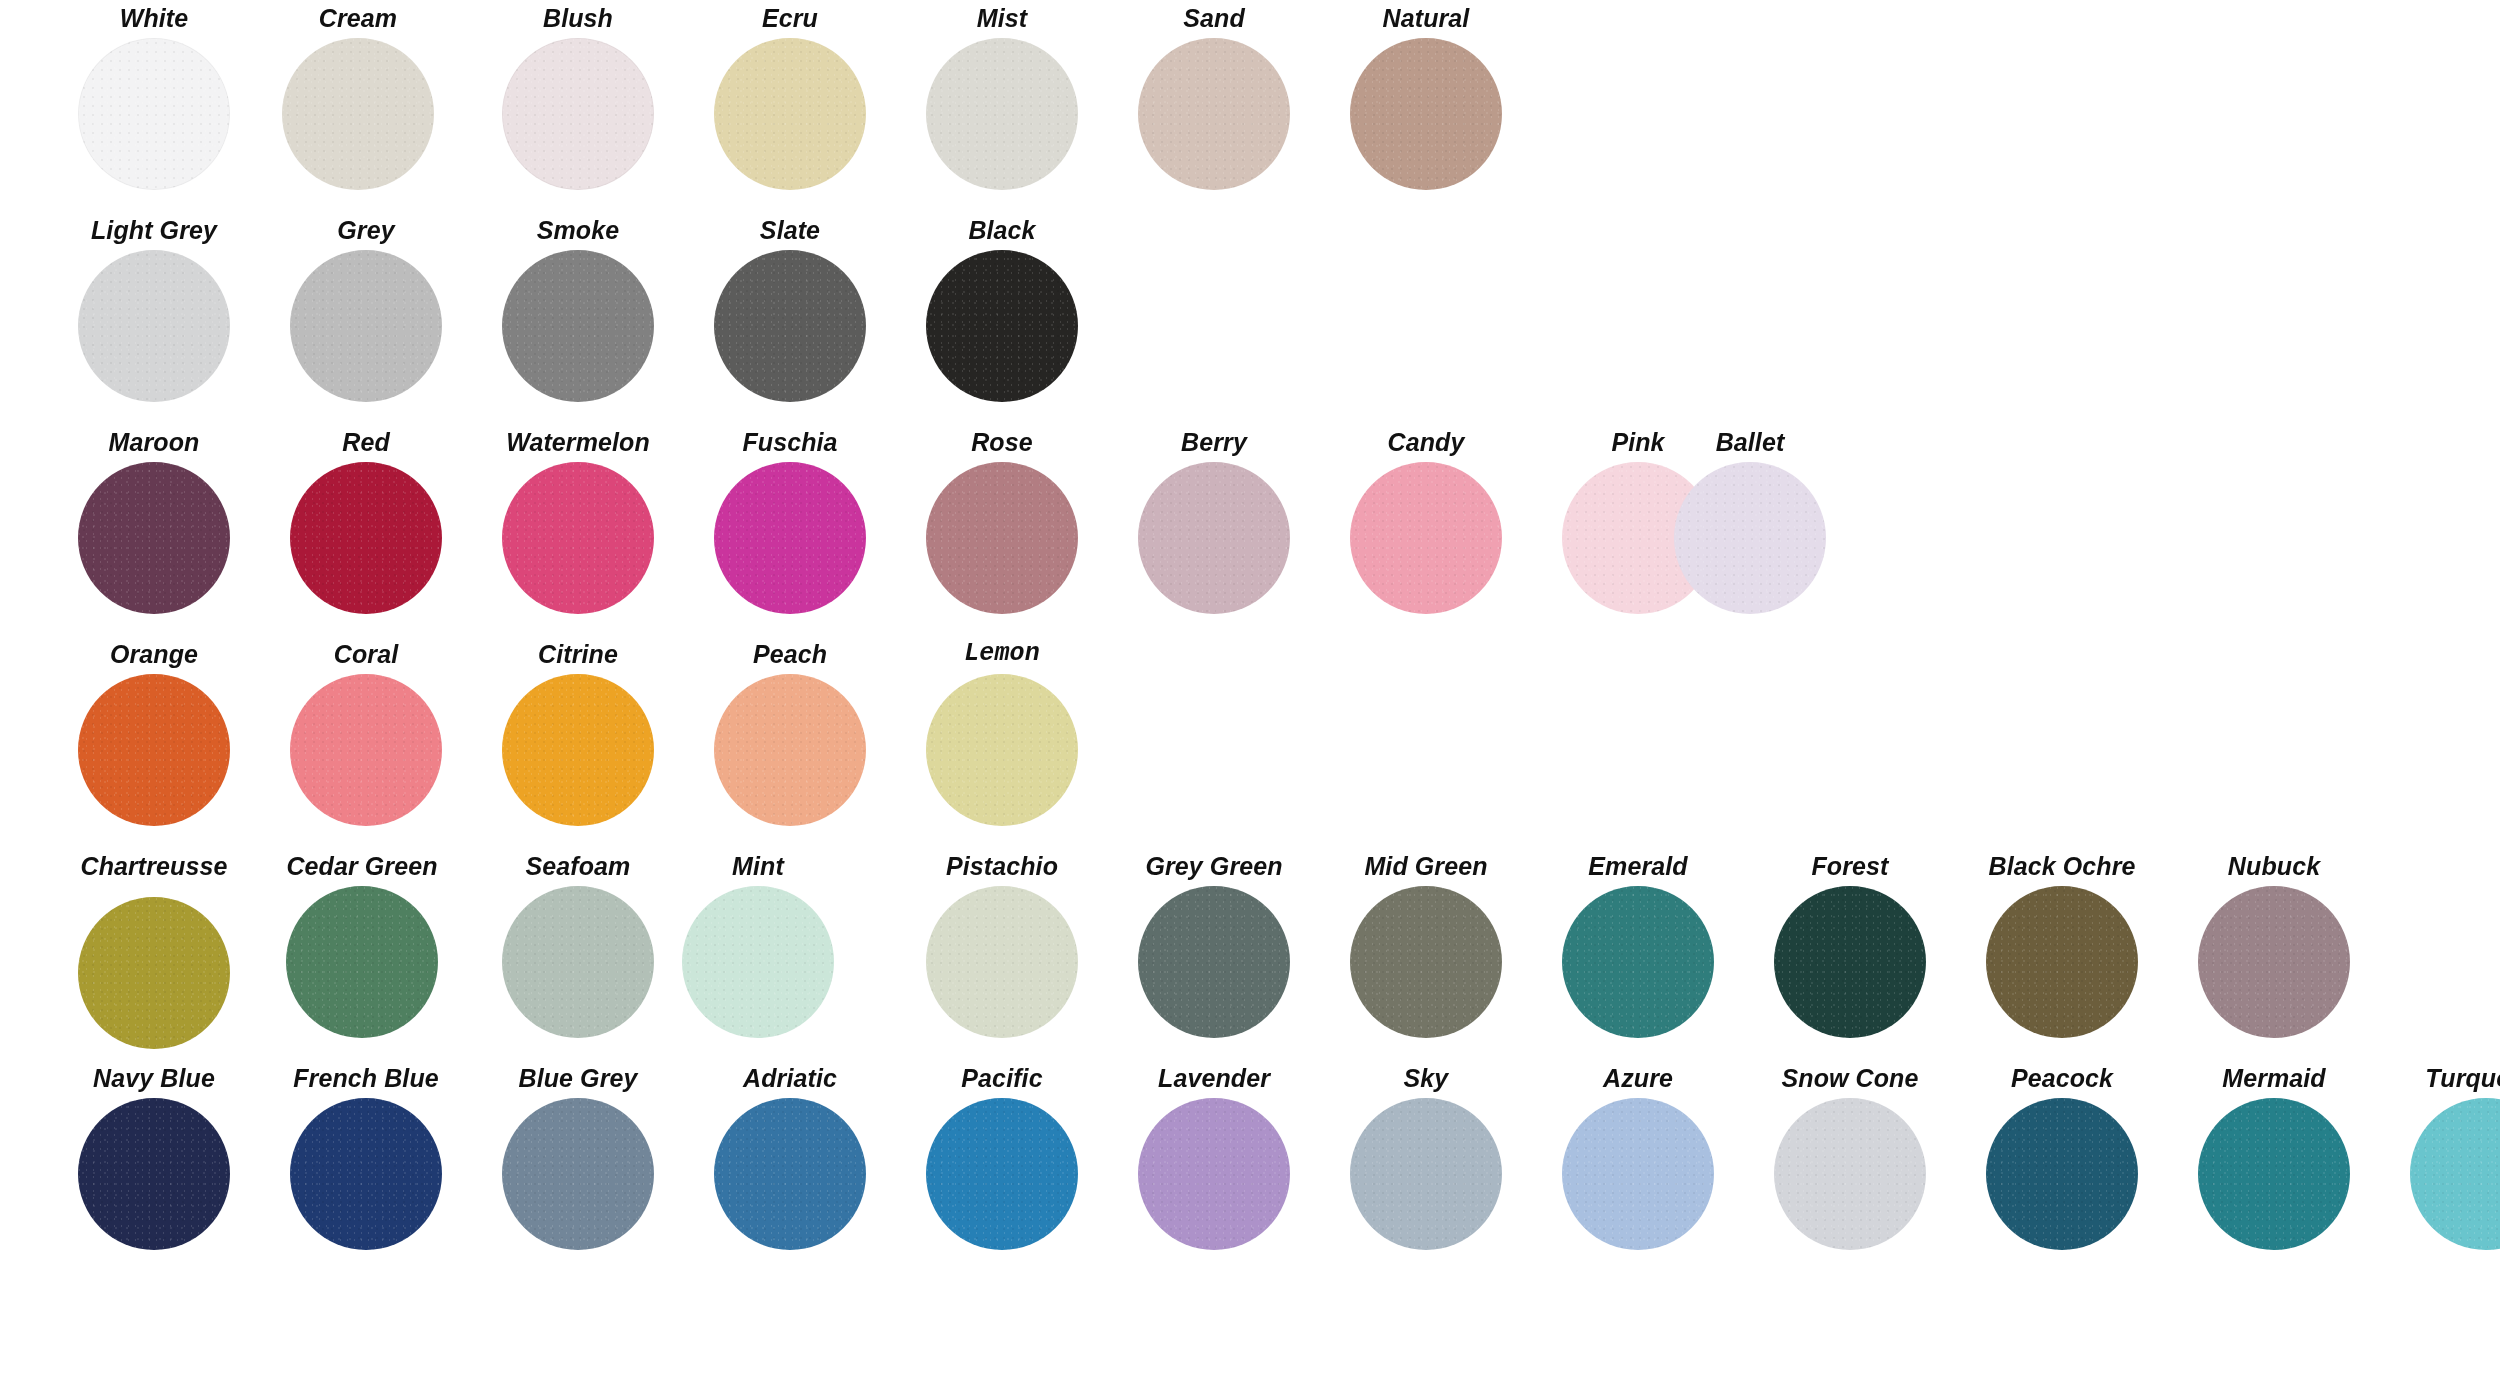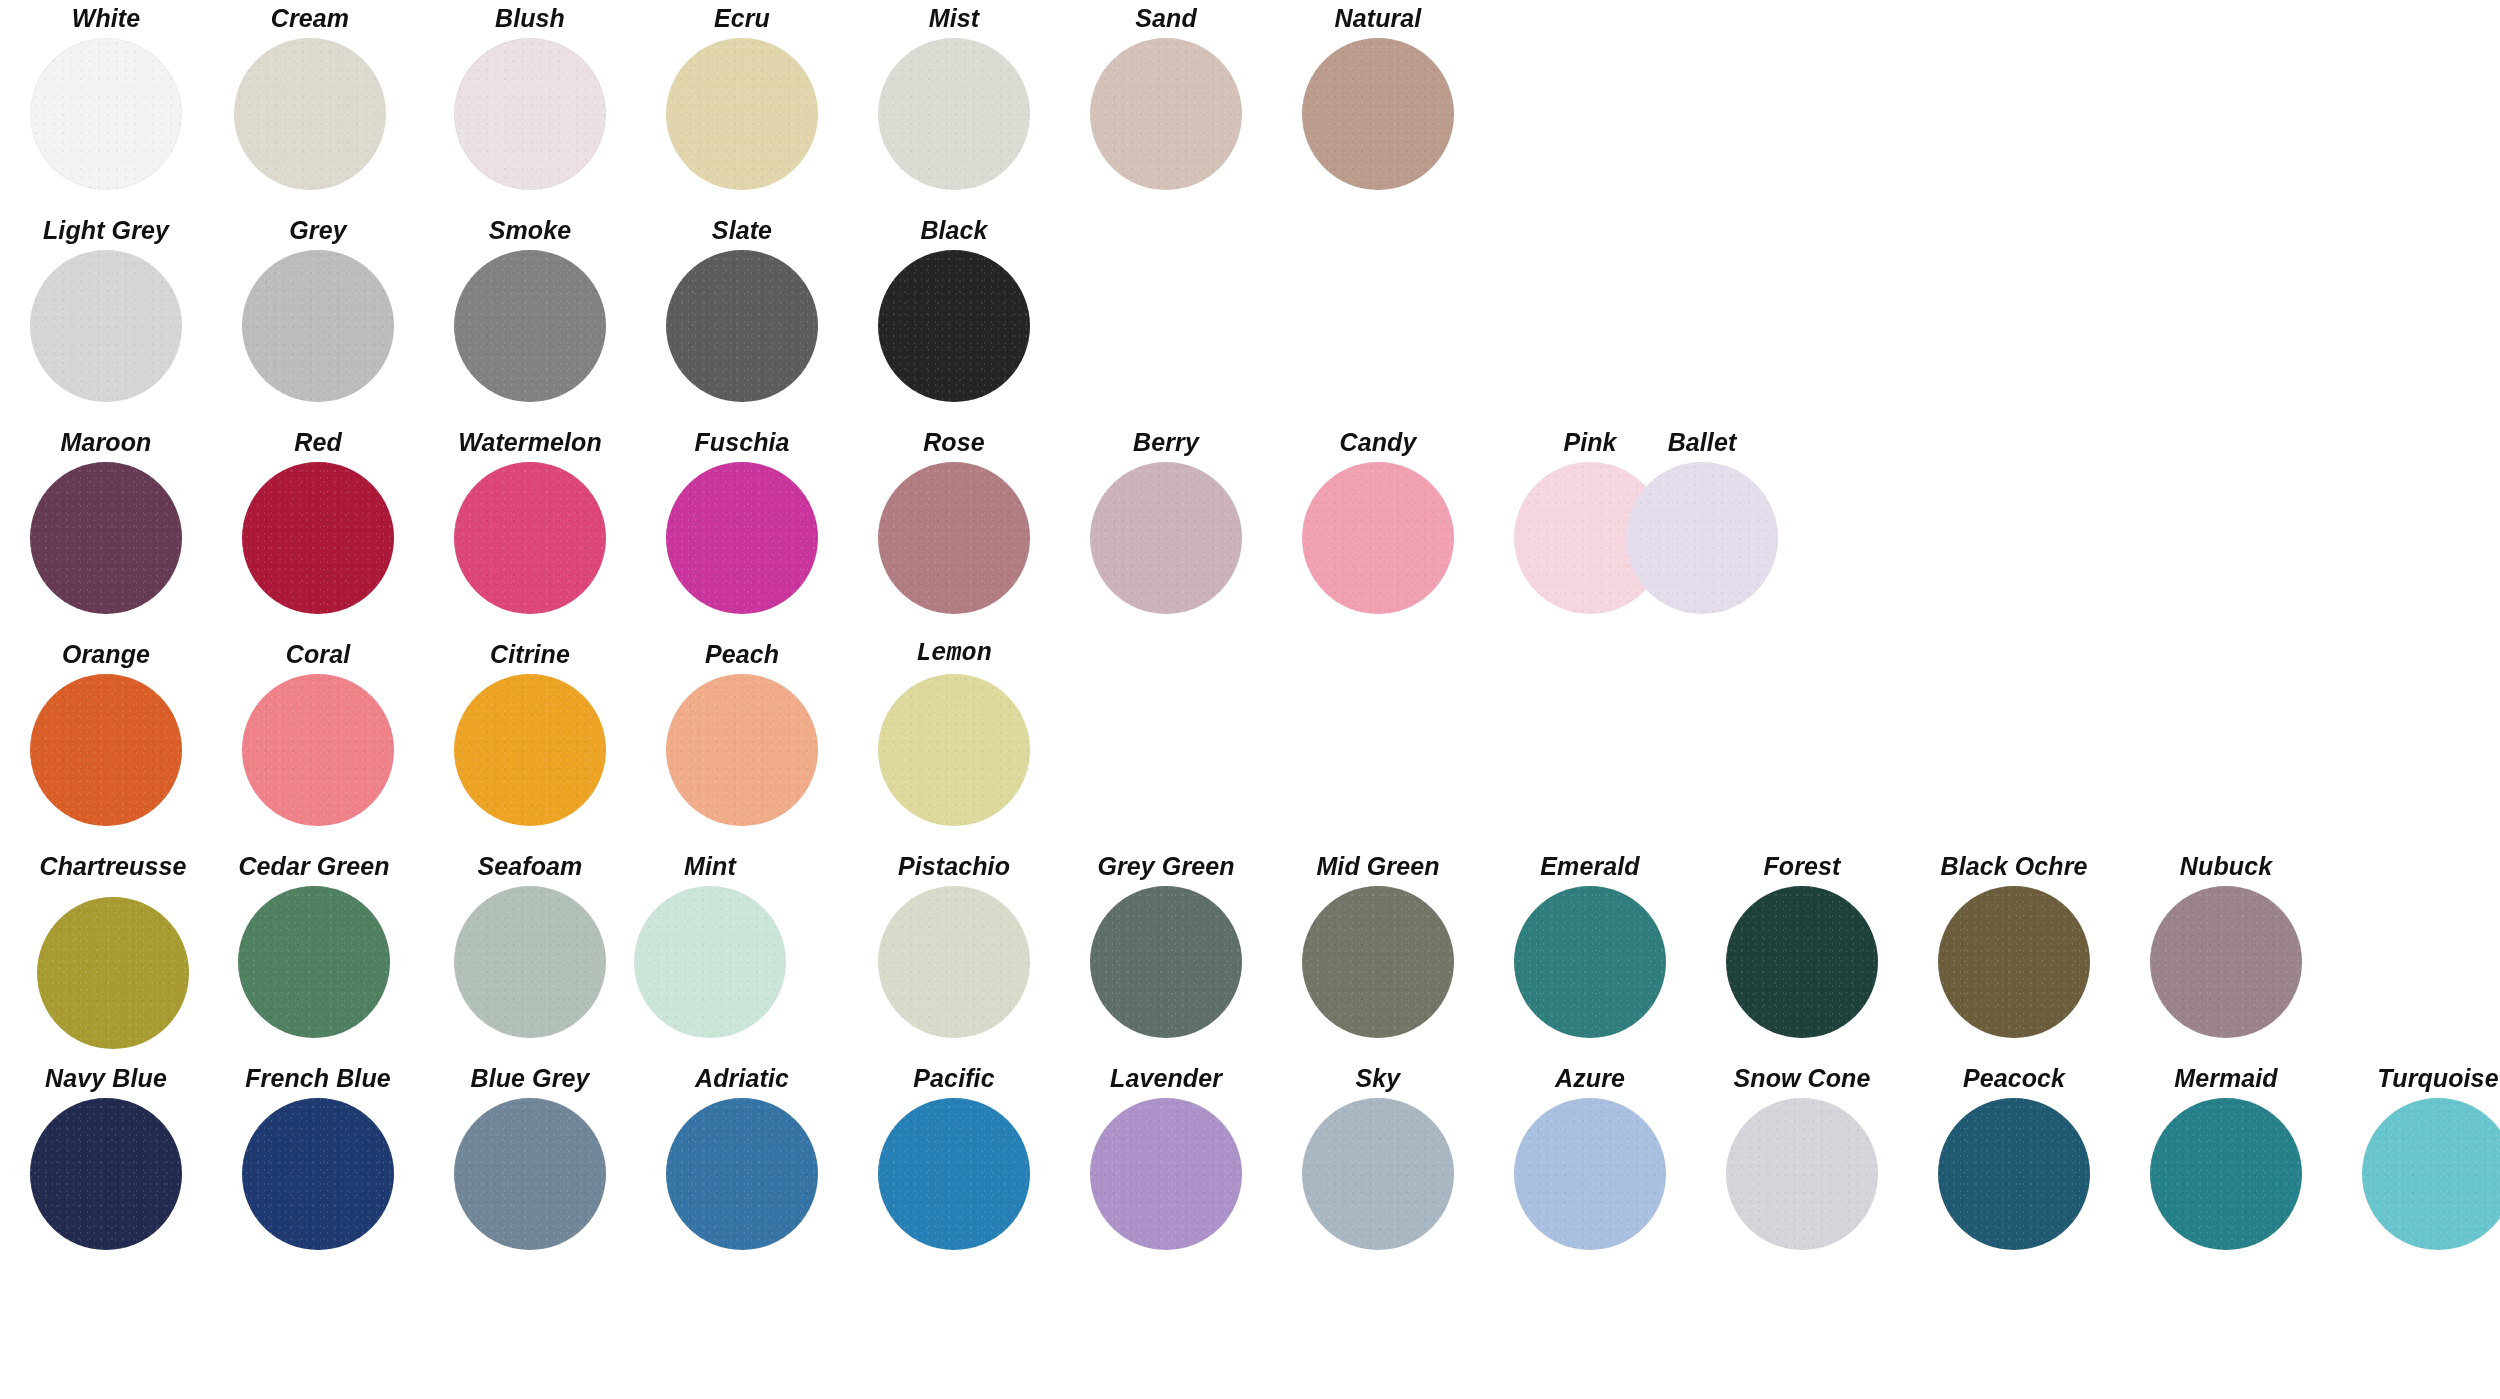--- a/index.html
+++ b/index.html
@@ -19,20 +19,21 @@
   #palette {
     position: relative;
     width: 2500px;
     height: 1399px;
   }
 
   .swatch-row {
     position: relative;
     height: 212px;
     width: 2016px;
+    margin-left: 48px;
   }
 
   .swatch {
     position: absolute;
     top: 0;
     width: 212px;
     height: 212px;
     display: flex;
     flex-direction: column;
     align-items: center;
@@ -178,21 +179,21 @@
       <div class="swatch" style="left: 636px;">
         <span class="swatch-label">Peach</span>
         <span class="swatch-dot" style="background-color: rgb(240, 171, 137);"></span>
       </div>
       <div class="swatch" style="left: 848px; font-family: Liberation Mono, monospace;">
         <span class="swatch-label">Lemon</span>
         <span class="swatch-dot" style="background-color: rgb(221, 216, 156);"></span>
       </div>
     </div>
     <div class="swatch-row">
-      <div class="swatch" style="left: 7px; gap: 11px;">
+      <div class="swatch" style="left: 0px; gap: 11px;">
         <span class="swatch-label">Chartreusse</span>
         <span class="swatch-dot" style="background-color: rgb(168, 155, 49);"></span>
       </div>
       <div class="swatch" style="left: 208px;">
         <span class="swatch-label">Cedar Green</span>
         <span class="swatch-dot" style="background-color: rgb(79, 128, 96);"></span>
       </div>
       <div class="swatch" style="left: 424px;">
         <span class="swatch-label">Seafoam</span>
         <span class="swatch-dot" style="background-color: rgb(178, 192, 183);"></span>

